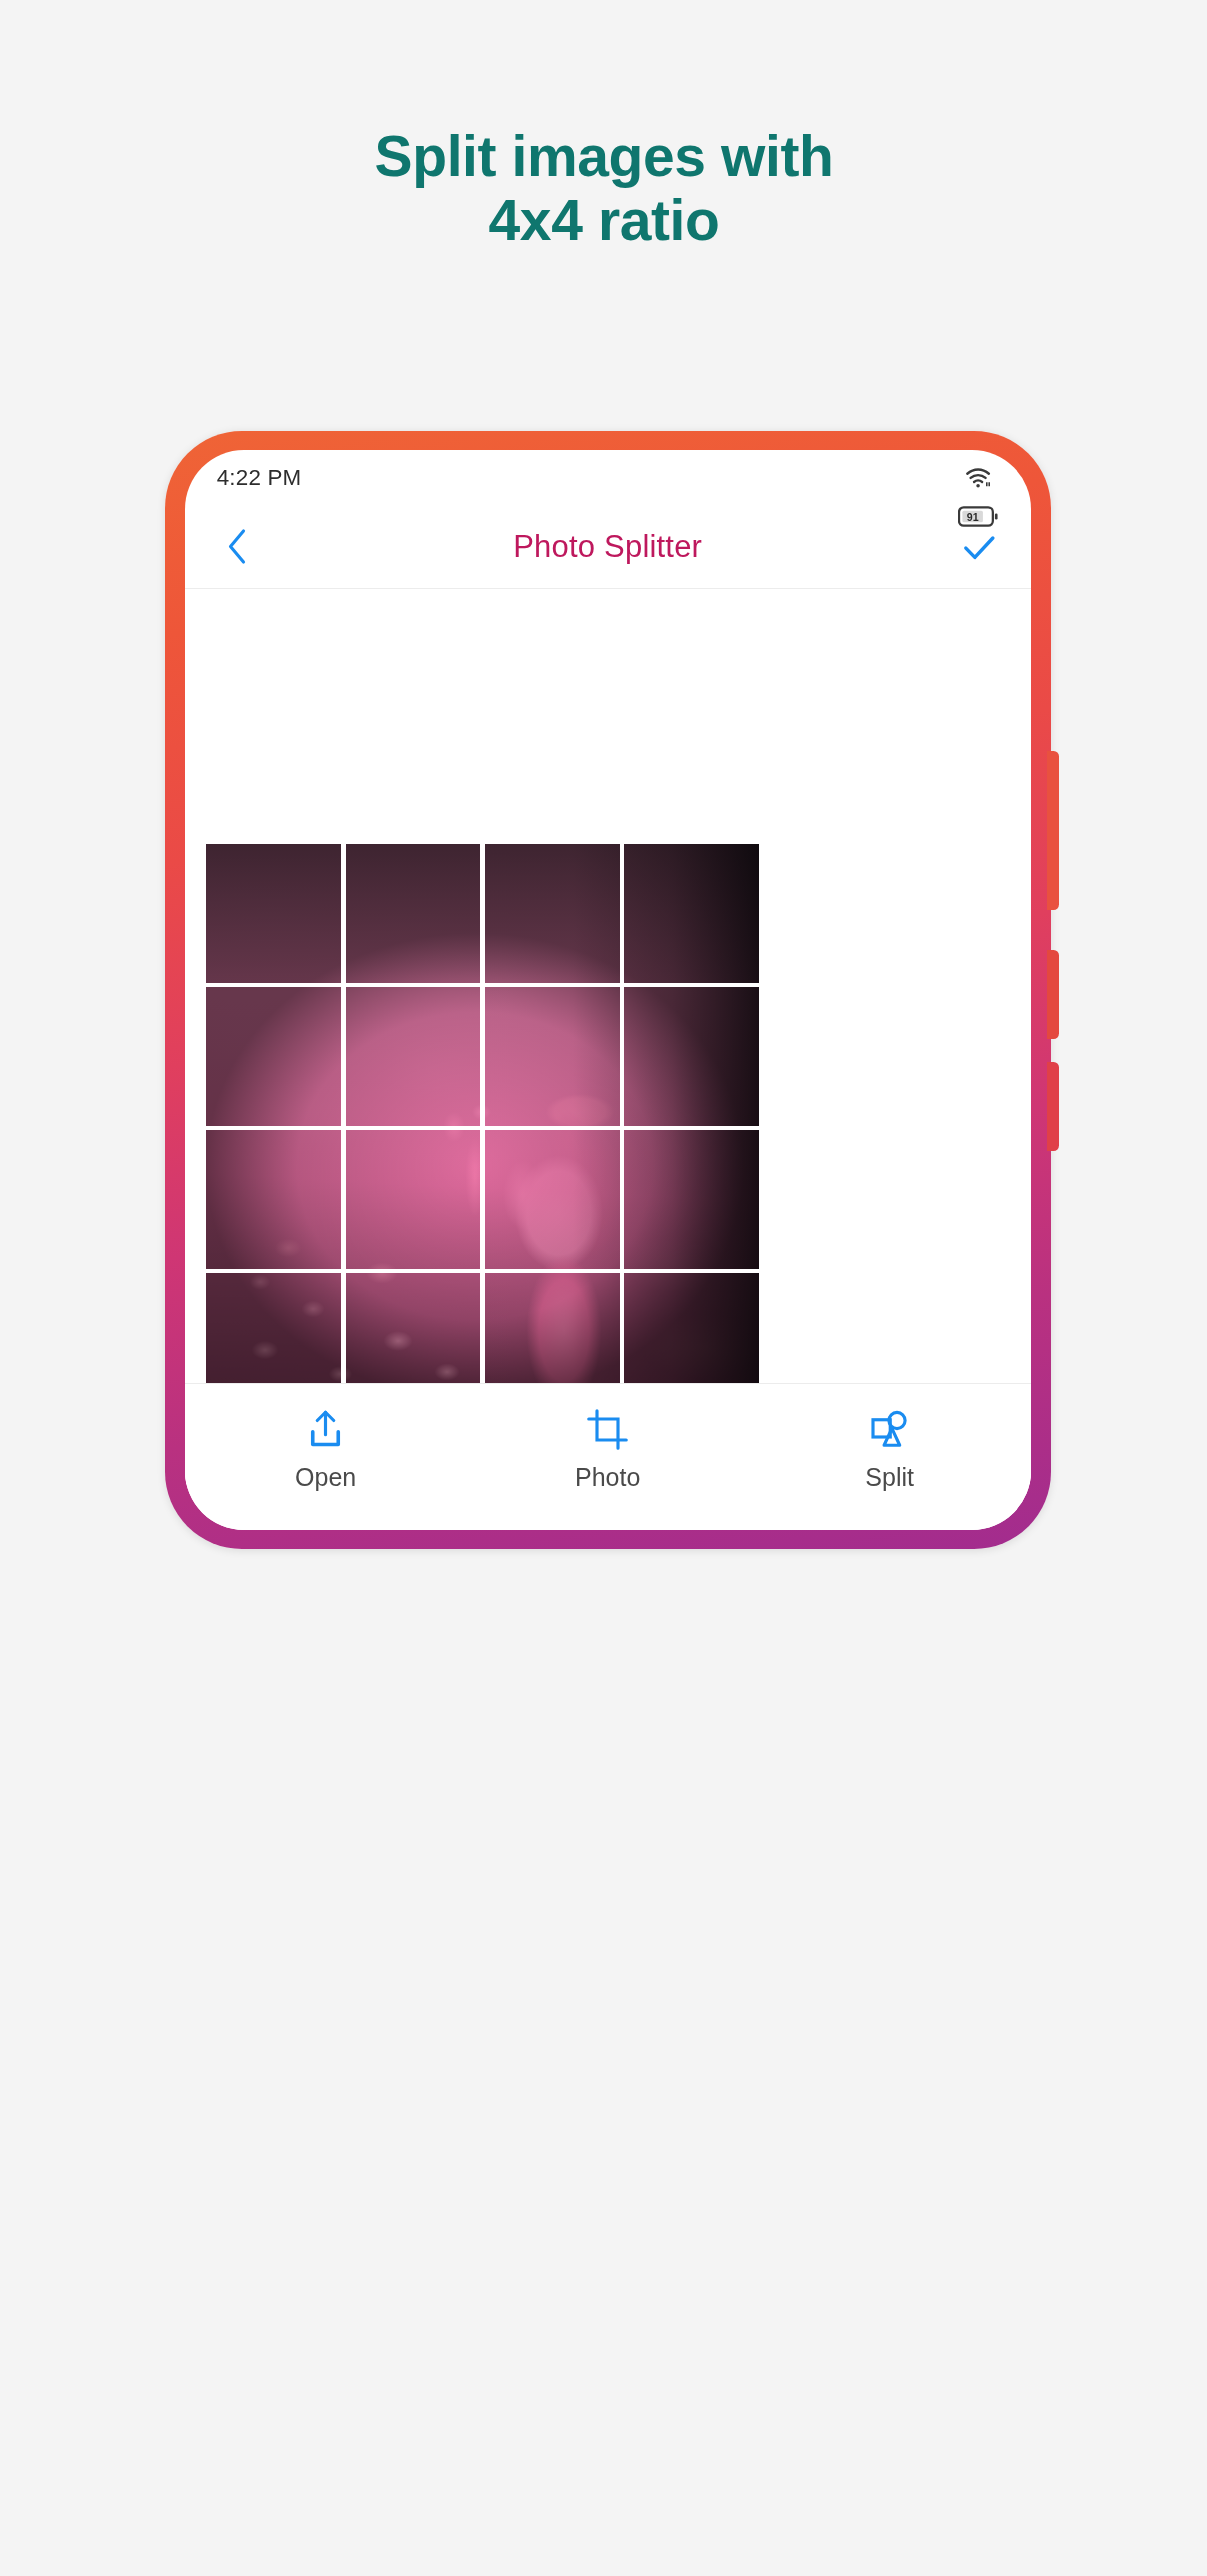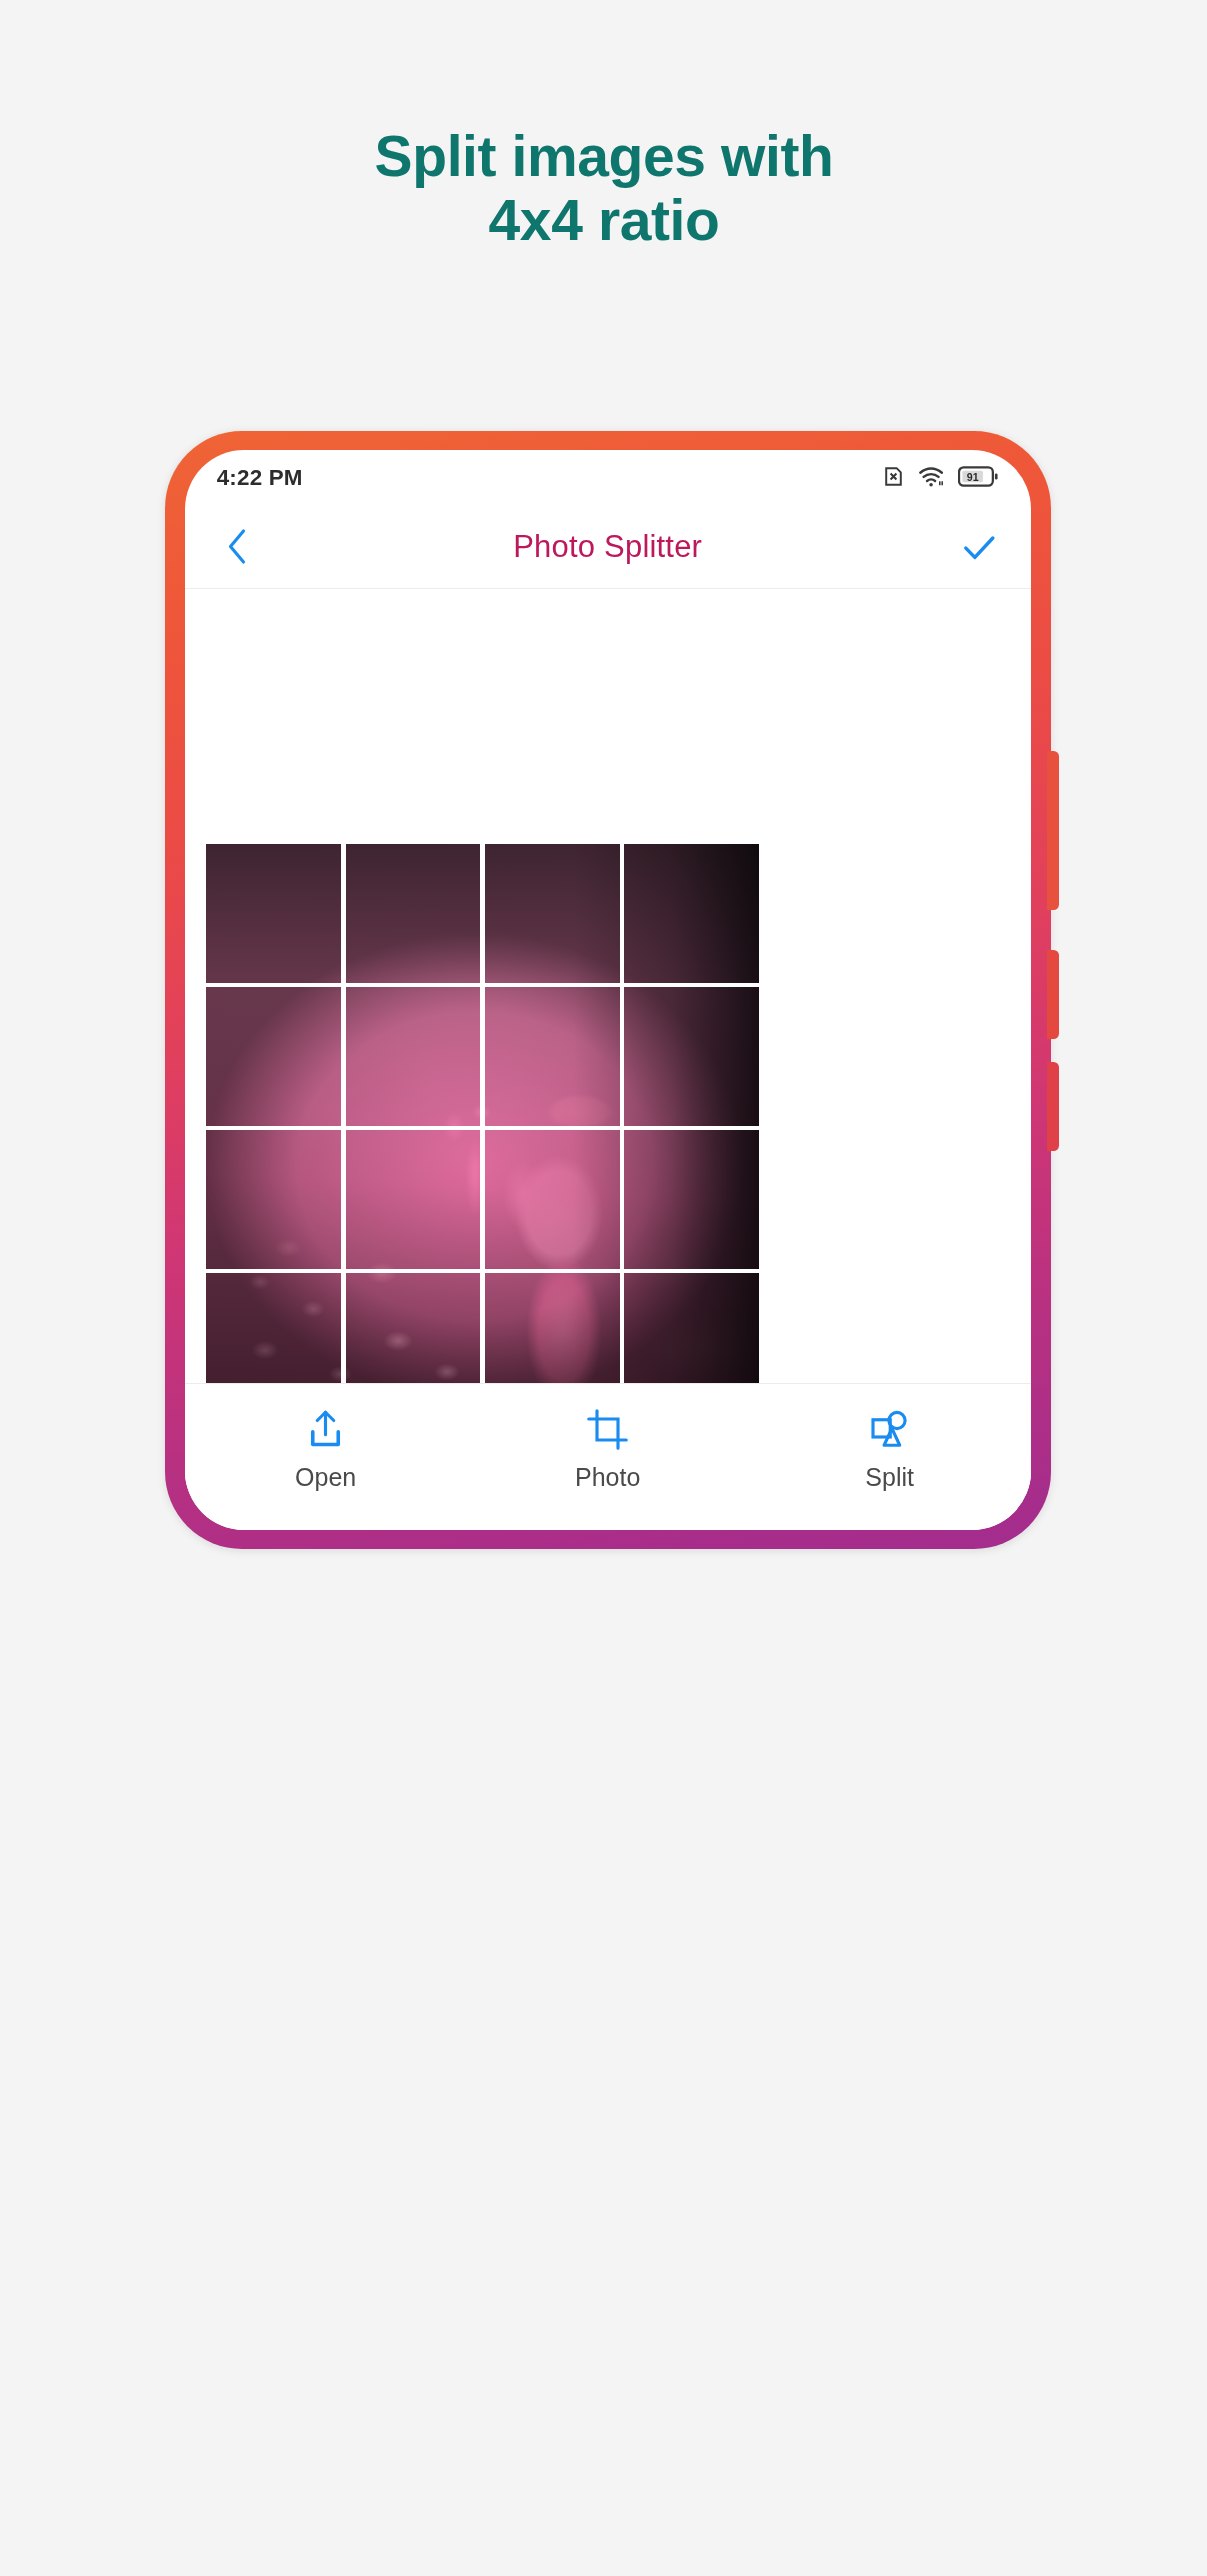--- a/index.html
+++ b/index.html
@@ -37,22 +37,22 @@
   .side-btn.b1 { top:320px;  height:159px; background:#e9513f; }
   .side-btn.b2 { top:519px;  height:89px; background:#e4483f; }
   .side-btn.b3 { top:631px;  height:89px; background:#e04048; }
 
   
   .statusbar {
     position:absolute; left:0; top:0; width:846px; height:55px;
     display:flex; align-items:center; justify-content:space-between;
     padding:0 32px;
   }
-  .status-time { font-size:22.4px; font-weight:bold; color:#2d2d2d; letter-spacing:0.2px; }
-  .status-icons { display:flex; align-items:center; gap:12.5px; }
+  .status-time { font-size:22.4px; font-weight:normal; color:#2d2d2d; letter-spacing:0.2px; }
+  .status-icons { display:flex; align-items:center; gap:12.5px;flex-direction:column; }
 
   
   .appbar {
     position:absolute; left:0; top:55px; width:846px; height:84px;
     display:flex; align-items:center; justify-content:space-between;
     padding:0 27px; border-bottom:1.8px solid #ececec;
   }
   .appbar-title { font-size:31px; color:#be185d; font-weight:normal; letter-spacing:0.2px; }
   .icon-btn { display:flex; align-items:center; justify-content:center;
               width:50px; height:50px; }

